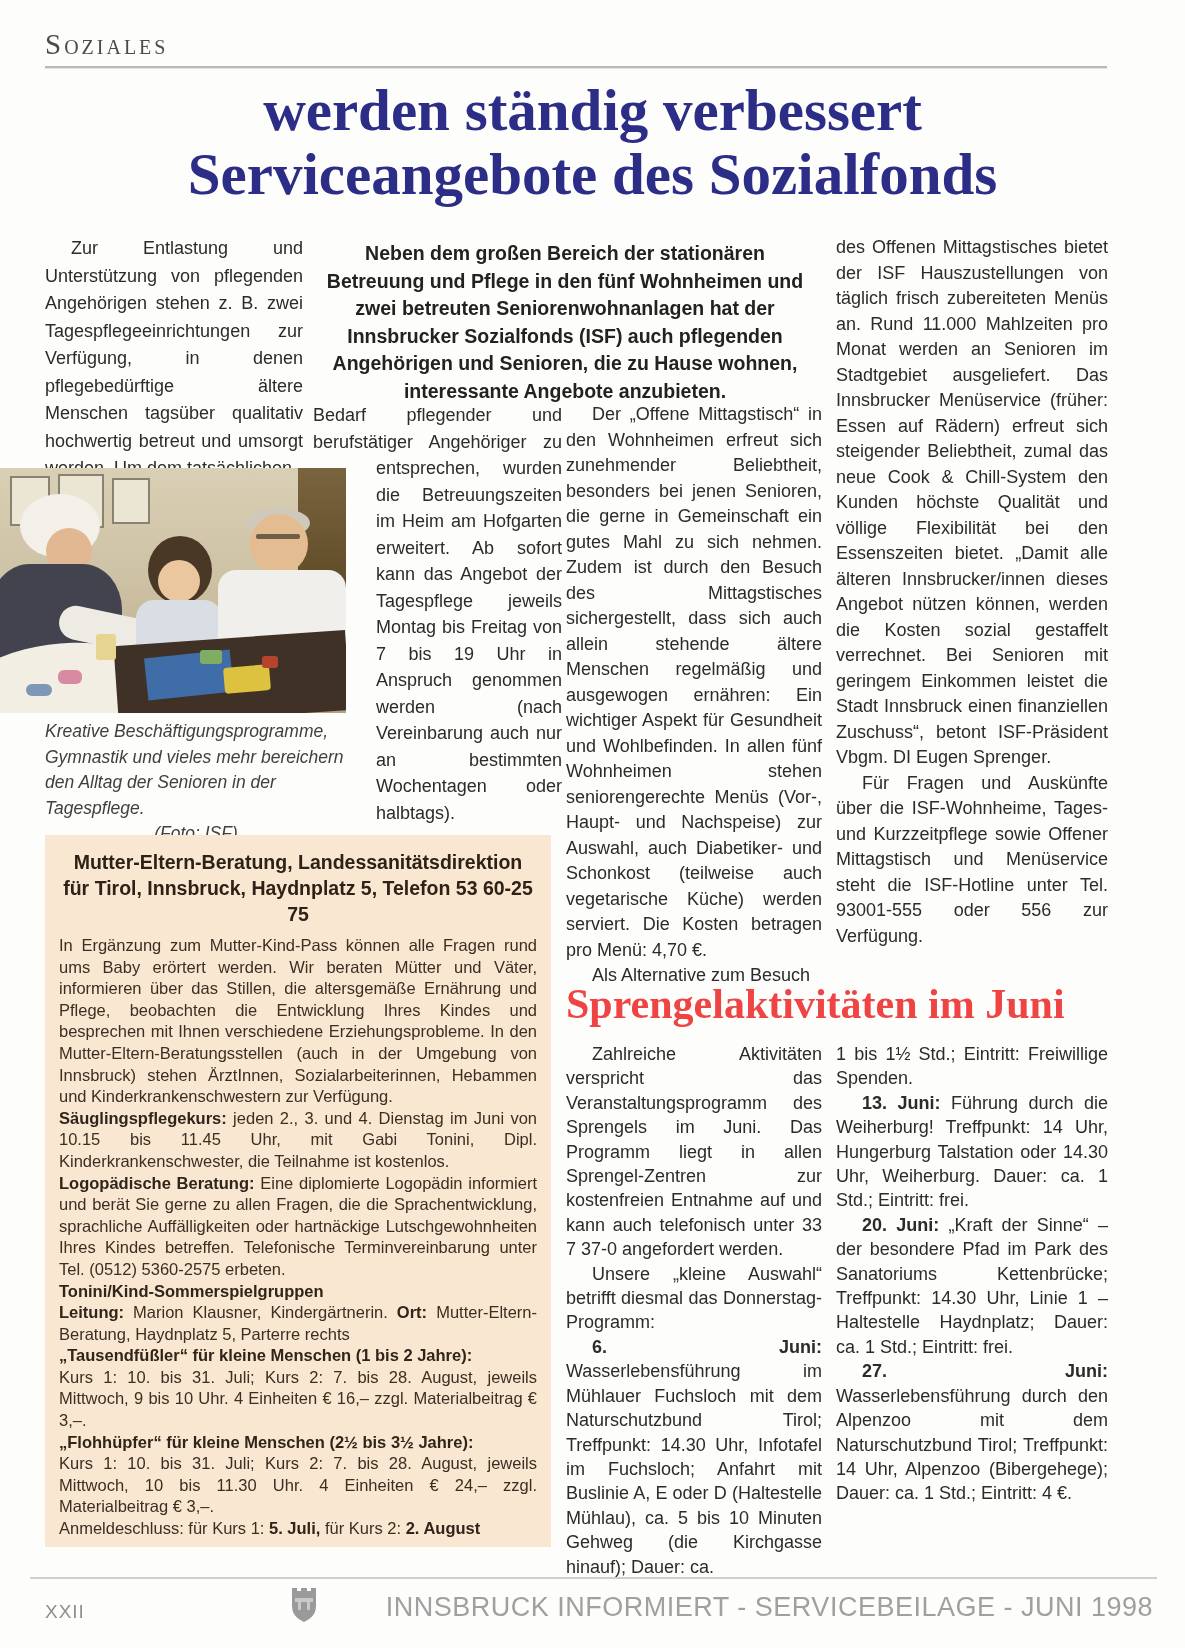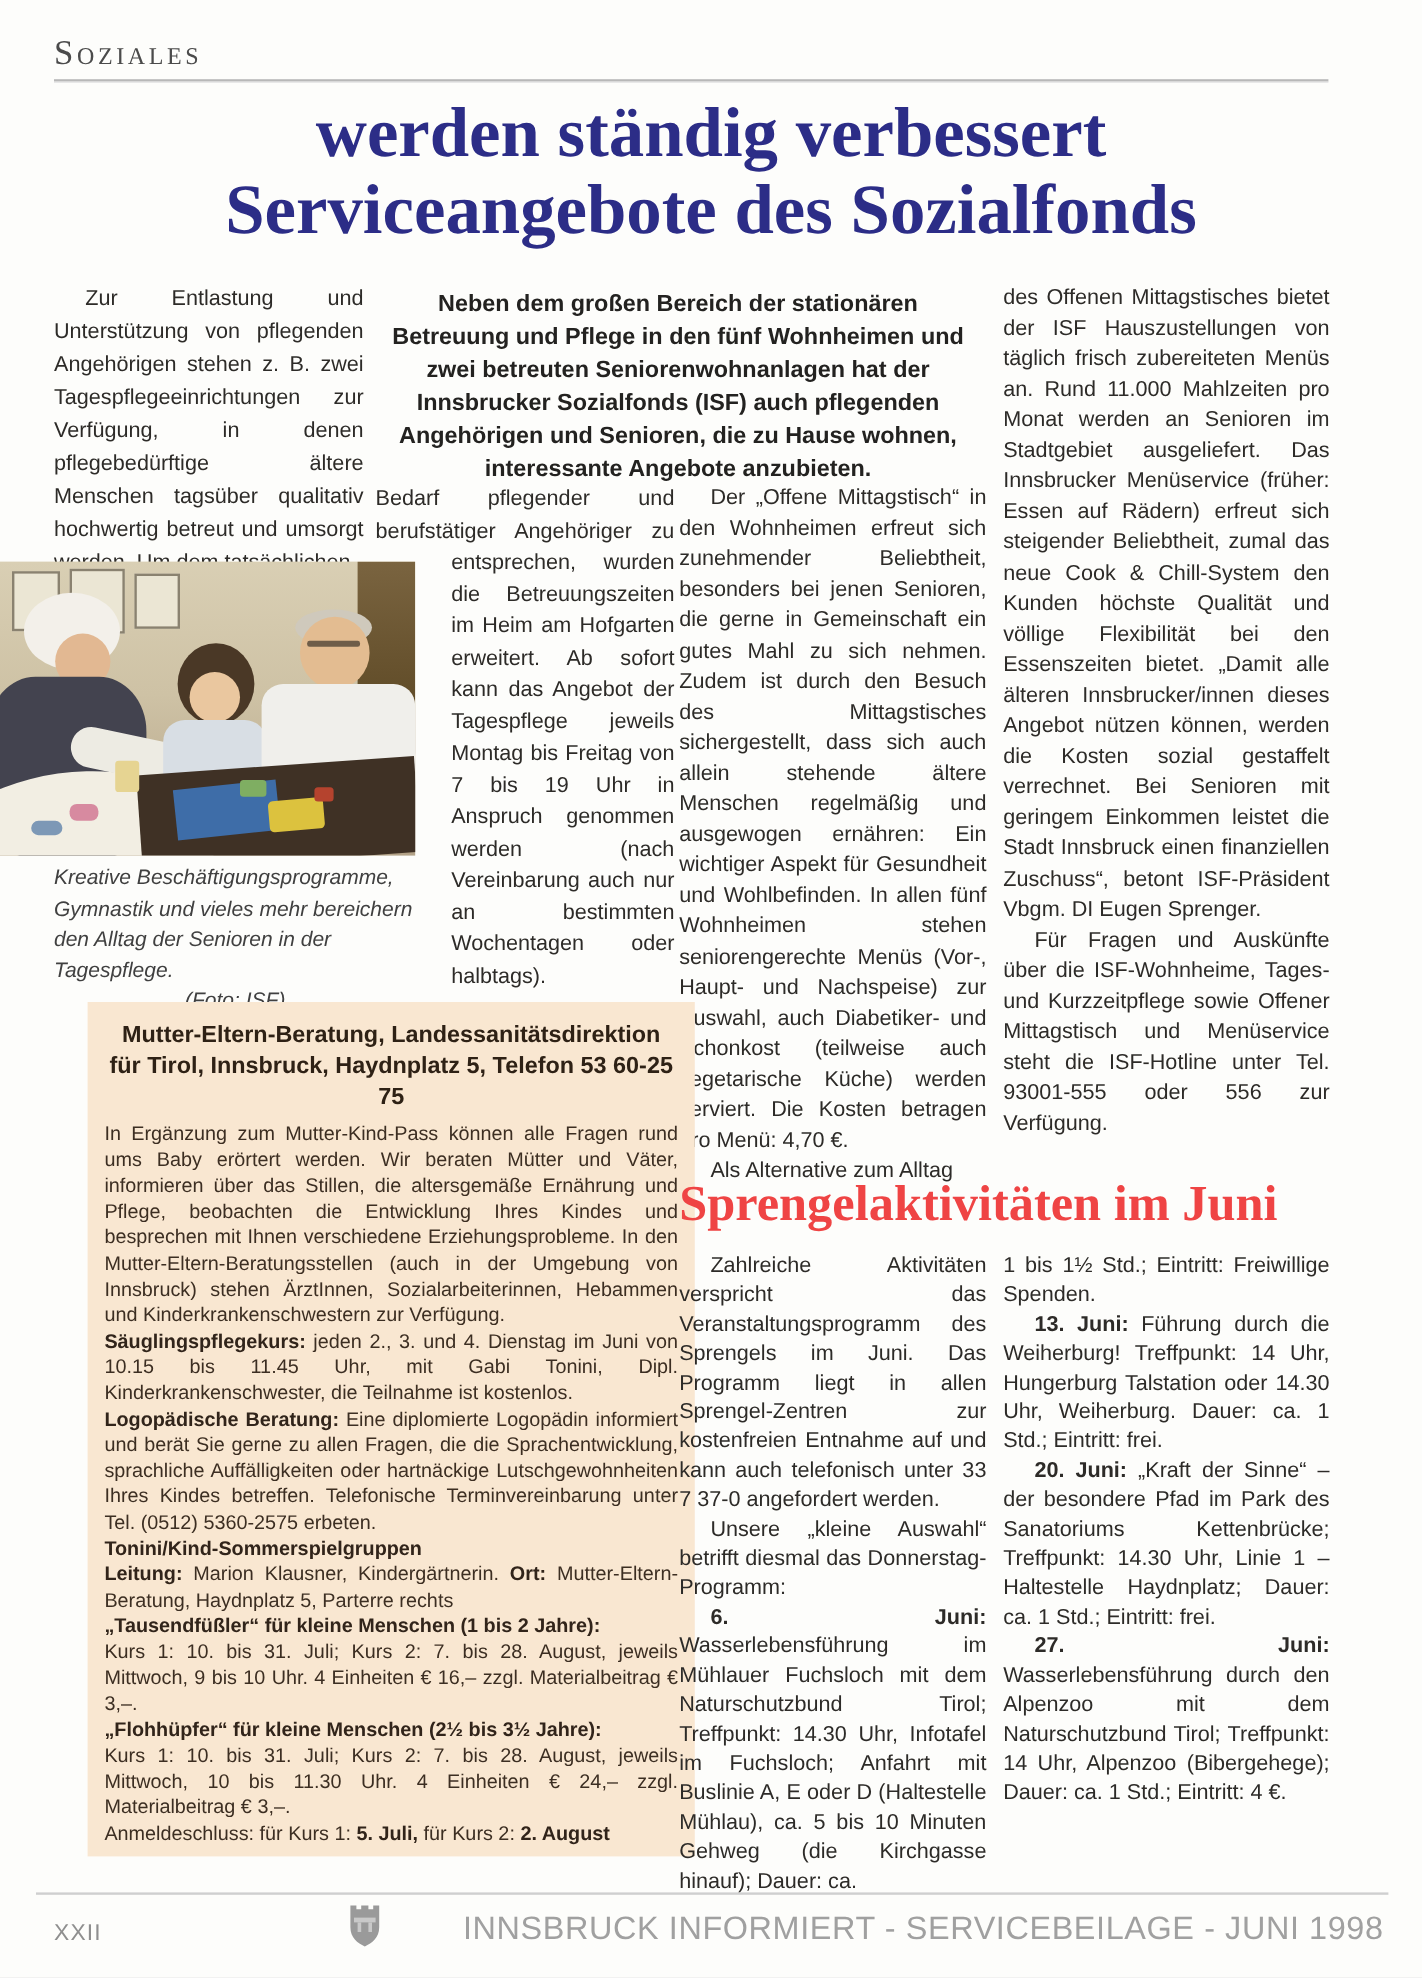--- a/index.html
+++ b/index.html
@@ -56,21 +56,21 @@
   .ph-cup{left:96px;top:166px;width:20px;height:26px;background:#e6d492;border-radius:3px;}
   .ph-pink{left:58px;top:202px;width:24px;height:14px;background:#d78aa0;border-radius:6px;}
   .ph-blue2{left:26px;top:216px;width:26px;height:12px;background:#7d98b6;border-radius:6px;}
 
   .caption{position:absolute;left:45px;top:719px;width:302px;font-style:italic;
            font-size:17.5px;line-height:25.5px;color:#404040;}
   .credit{text-align:center;font-style:italic;}
 
   
   .infobox{position:absolute;left:45px;top:835px;width:506px;height:712px;
-           background:#f9e7d1;color:#3c2e22;padding:12px 14px;box-sizing:border-box;margin-left:28px;}
+           background:#f9e7d1;color:#3c2e22;padding:12px 14px;box-sizing:border-box;}
   .infobox h3{margin:2px 0 8px 0;text-align:center;font-size:19.5px;line-height:26px;color:#2e2115;}
   .infobox p{margin:0;font-size:16.5px;line-height:21.6px;text-align:justify;hyphens:auto;}
   .infobox b{color:#31241a;}
 
   
   .sprengel-head{position:absolute;left:566px;top:980px;width:542px;text-align:left;
                  font-family:"Liberation Serif",serif;font-weight:bold;font-size:42px;
                  color:#ef4444;}
   .sprL{left:566px;top:1042px;width:256px;line-height:24.4px;}
   .sprR{left:836px;top:1042px;width:272px;line-height:24.4px;}
@@ -134,21 +134,21 @@
   </div>
 
   <div class="acol col2" data-interactable="false">
     <span class="sp1" data-interactable="false"></span>
     <span class="sp2" data-interactable="false"></span>
     <p data-interactable="false">Bedarf pflegender und berufstätiger Angehöriger zu entsprechen, wurden die Betreuungszeiten im Heim am Hofgarten erweitert. Ab sofort kann das Angebot der Tagespflege jeweils Montag bis Freitag von 7 bis 19 Uhr in Anspruch genommen werden (nach Vereinbarung auch nur an bestimmten Wochentagen oder halbtags).</p>
   </div>
 
   <div class="acol col3" data-interactable="false">
     <p class="indent" data-interactable="false">Der „Offene Mittagstisch“ in den Wohnheimen erfreut sich zunehmender Beliebtheit, besonders bei jenen Senioren, die gerne in Gemeinschaft ein gutes Mahl zu sich nehmen. Zudem ist durch den Besuch des Mittagstisches sichergestellt, dass sich auch allein stehende ältere Menschen regelmäßig und ausgewogen ernähren: Ein wichtiger Aspekt für Gesundheit und Wohlbefinden. In allen fünf Wohnheimen stehen seniorengerechte Menüs (Vor-, Haupt- und Nachspeise) zur Auswahl, auch Diabetiker- und Schonkost (teilweise auch vegetarische Küche) werden serviert. Die Kosten betragen pro Menü: 4,70 €.</p>
-    <p class="indent" data-interactable="false">Als Alternative zum Alltag</p>
+    <p class="indent" data-interactable="false">Als Alternative zum Besuch</p>
   </div>
 
   <div class="acol col4" data-interactable="false">
     <p data-interactable="false">des Offenen Mittagstisches bietet der ISF Hauszustellungen von täglich frisch zubereiteten Menüs an. Rund 11.000 Mahlzeiten pro Monat werden an Senioren im Stadtgebiet ausgeliefert. Das Innsbrucker Menüservice (früher: Essen auf Rädern) erfreut sich steigender Beliebtheit, zumal das neue Cook &amp; Chill-System den Kunden höchste Qualität und völlige Flexibilität bei den Essenszeiten bietet. „Damit alle älteren Innsbrucker/innen dieses Angebot nützen können, werden die Kosten sozial gestaffelt verrechnet. Bei Senioren mit geringem Einkommen leistet die Stadt Innsbruck einen finanziellen Zuschuss“, betont ISF-Präsident Vbgm. DI Eugen Sprenger.</p>
     <p class="indent" data-interactable="false">Für Fragen und Auskünfte über die ISF-Wohnheime, Tages- und Kurzzeitpflege sowie Offener Mittagstisch und Menüservice steht die ISF-Hotline unter Tel. 93001-555 oder 556 zur Verfügung.</p>
   </div>
 
   <div class="infobox" data-interactable="false">
     <h3 data-interactable="false">
       <div data-interactable="false">Mutter-Eltern-Beratung, Landessanitätsdirektion</div>

